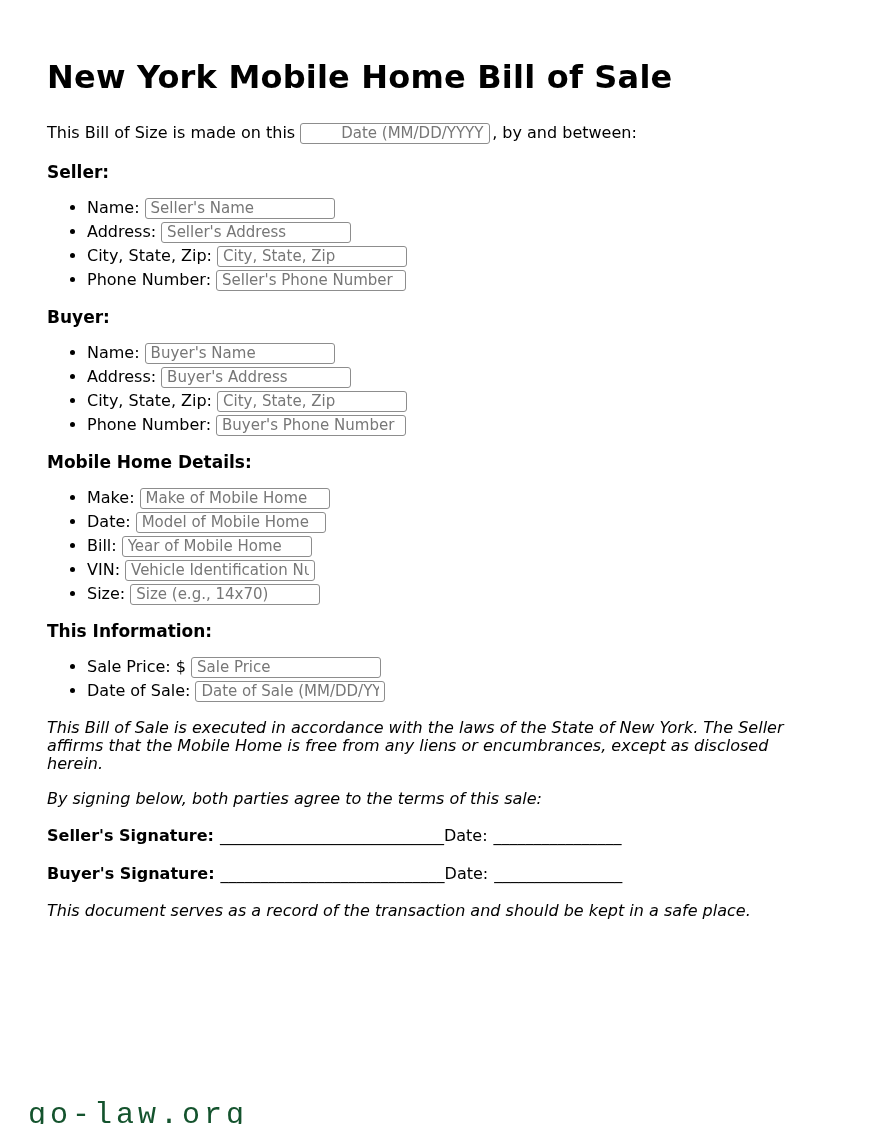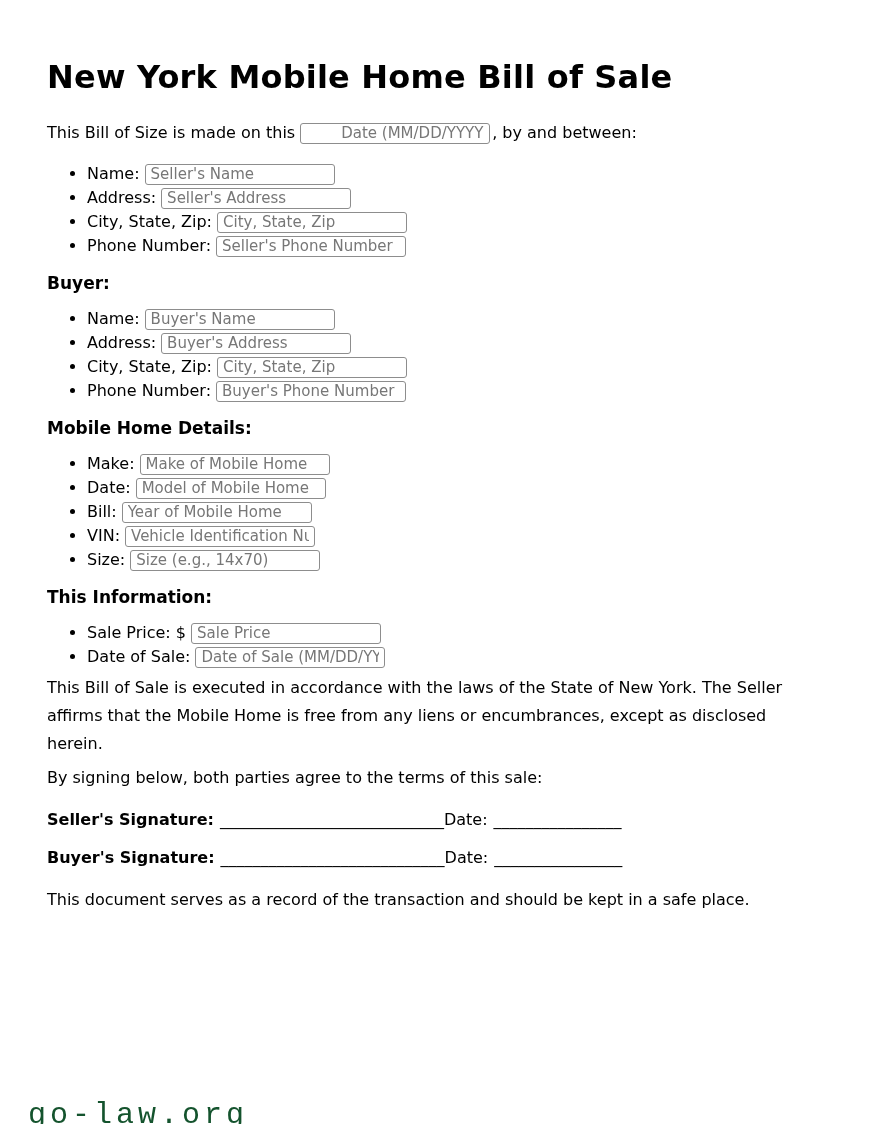--- a/index.html
+++ b/index.html
@@ -15,23 +15,24 @@
     font-size: 16px;
     overflow: hidden;
   }
   h1.doc-title {
     font-size: 32px;
     font-weight: bold;
     margin: 20px 0 26px 0;
     letter-spacing: 0.2px;
   }
   p.para {
-    margin: 6px 0;
-    line-height: 28px;
+    margin: 17px 0;
+    line-height: 18px;
     max-width: 740px;
+    font-style: italic;
   }
   p.intro-line { margin: 0 0 18px 0; line-height: 22px; }
   h3.section-heading {
     font-size: 17px;
     font-weight: bold;
     margin: 16px 0 14px 0;
   }
   ul.field-list {
     margin: 14px 0 0 0;
     padding-left: 40px;
@@ -83,20 +84,21 @@
 <body>
 
 <div class="page">
 
   <h1 class="doc-title">New York Mobile Home Bill of Sale</h1>
 
   <p class="intro-line">
     <span>This Bill of Size is made on this</span><input class="fill-input date-input" type="text" placeholder="Date (MM/DD/YYYY)" style=""><span>, by and between:</span>
   </p>
 
+  <h3 class="section-heading">Seller:</h3>
   <ul class="field-list">
     <li>
       <span class="field-label">Name:</span><input class="fill-input" type="text" placeholder="Seller's Name" style="">
     </li>
     <li>
       <span class="field-label">Address:</span><input class="fill-input" type="text" placeholder="Seller's Address" style="">
     </li>
     <li>
       <span class="field-label">City, State, Zip:</span><input class="fill-input" type="text" placeholder="City, State, Zip" style="">
     </li>

